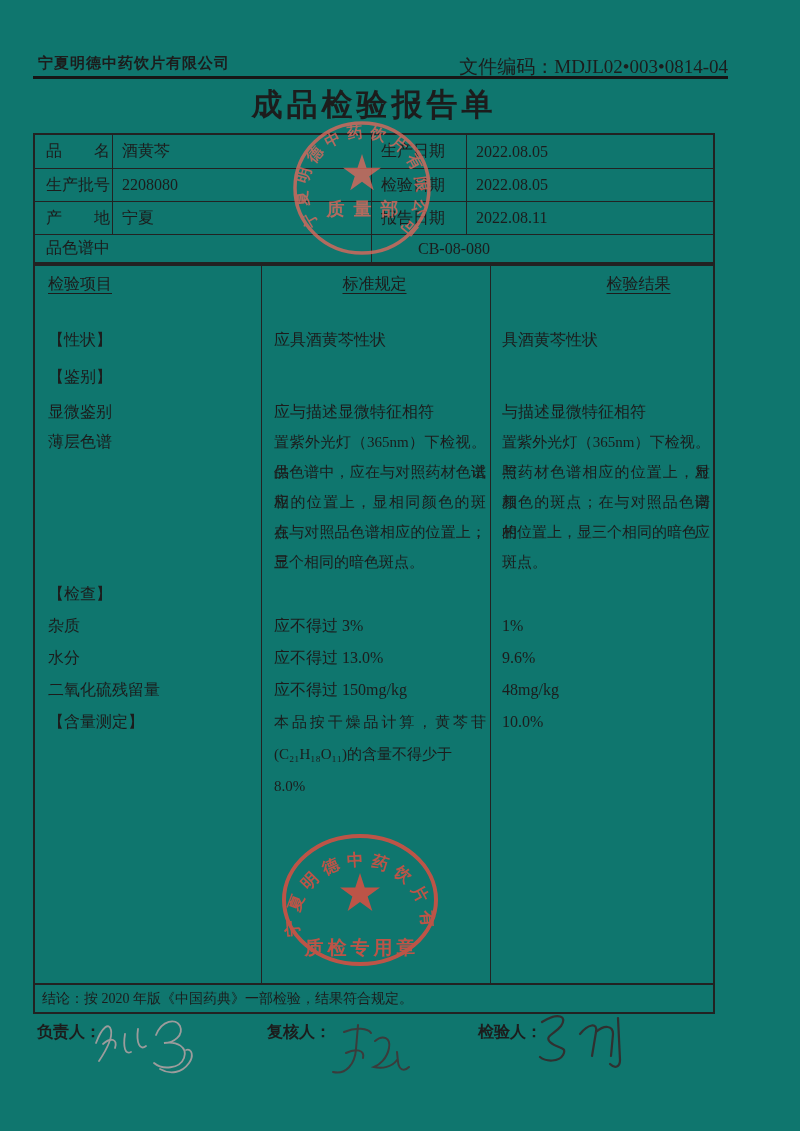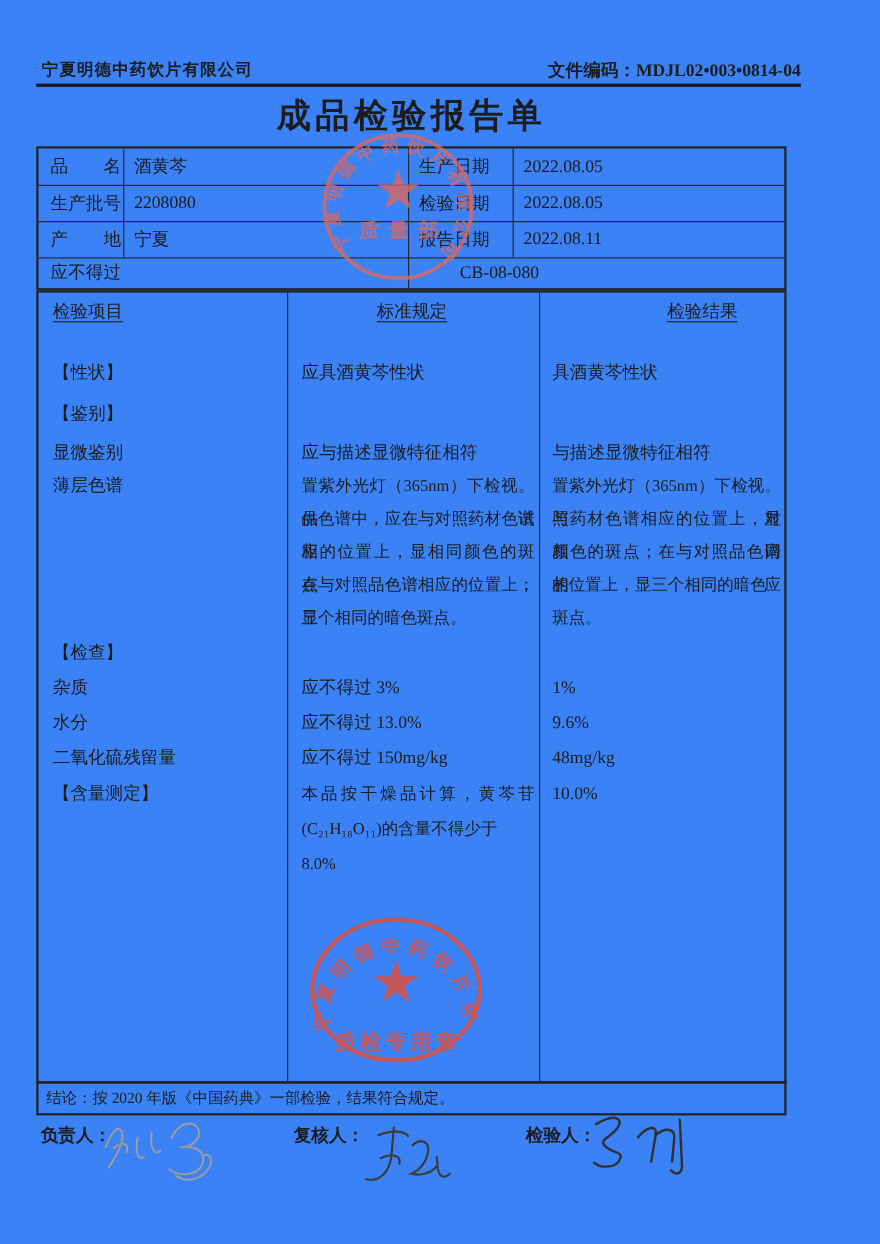--- a/index.html
+++ b/index.html
@@ -1,21 +1,21 @@
 <!DOCTYPE html>
 <html lang="zh"><head>
 <meta charset="utf-8">
 <style>
   html,body{margin:0;padding:0;background:#ffffff;}
   .page{
-    position:relative;width:800px;height:1131px;background:#3b82f6;overflow:hidden;
+    position:relative;width:800px;height:1131px;background:#0f766e;overflow:hidden;
     font-family:"Liberation Serif","DejaVu Serif",serif;color:#1c1c1c;
   }
   .hdr-left{position:absolute;left:38px;top:54px;font-size:15px;font-weight:600;letter-spacing:1px;}
-  .hdr-right{position:absolute;right:72px;top:54px;font-size:16px;font-weight:700;text-align:center;}
+  .hdr-right{position:absolute;right:72px;top:54px;font-size:19px;font-weight:400;text-align:center;}
   .hdr-rule{position:absolute;left:33px;top:76px;width:695px;height:2.5px;background:#161616;}
   .doc-title{position:absolute;left:33px;top:84px;width:682px;text-align:center;
     font-size:31px;font-weight:700;letter-spacing:4px;}
 
   
   .info-table{position:absolute;left:33px;top:133px;width:682px;height:131px;
     display:grid;grid-template-columns:77px 259px 95px 1fr;grid-template-rows:33px 33px 33px 1fr;
     border:2px solid #222;box-sizing:border-box;font-size:16px;}
   .info-cell{box-sizing:border-box;display:flex;align-items:center;padding-left:9px;}
   .bl{border-left:1.5px solid #222;}
@@ -71,21 +71,21 @@
     <div class="info-cell lab bt">生产批号</div>
     <div class="info-cell bl bt">2208080</div>
     <div class="info-cell bl bt">检验日期</div>
     <div class="info-cell bl bt">2022.08.05</div>
 
     <div class="info-cell lab bt">产　　地</div>
     <div class="info-cell bl bt">宁夏</div>
     <div class="info-cell bl bt">报告日期</div>
     <div class="info-cell bl bt">2022.08.11</div>
 
-    <div class="info-cell lab bt span2">应不得过</div>
+    <div class="info-cell lab bt span2">品色谱中</div>
     <div class="info-cell bl bt span2v">CB-08-080</div>
   </div>
 
   <div class="main">
     <div class="vdiv vdiv1"></div>
     <div class="vdiv vdiv2"></div>
 
     <div class="mline colhead c1" style="top:7px">检验项目</div>
     <div class="mline colhead c2head" style="top:7px">标准规定</div>
     <div class="mline colhead c3head" style="top:7px">检验结果</div>

